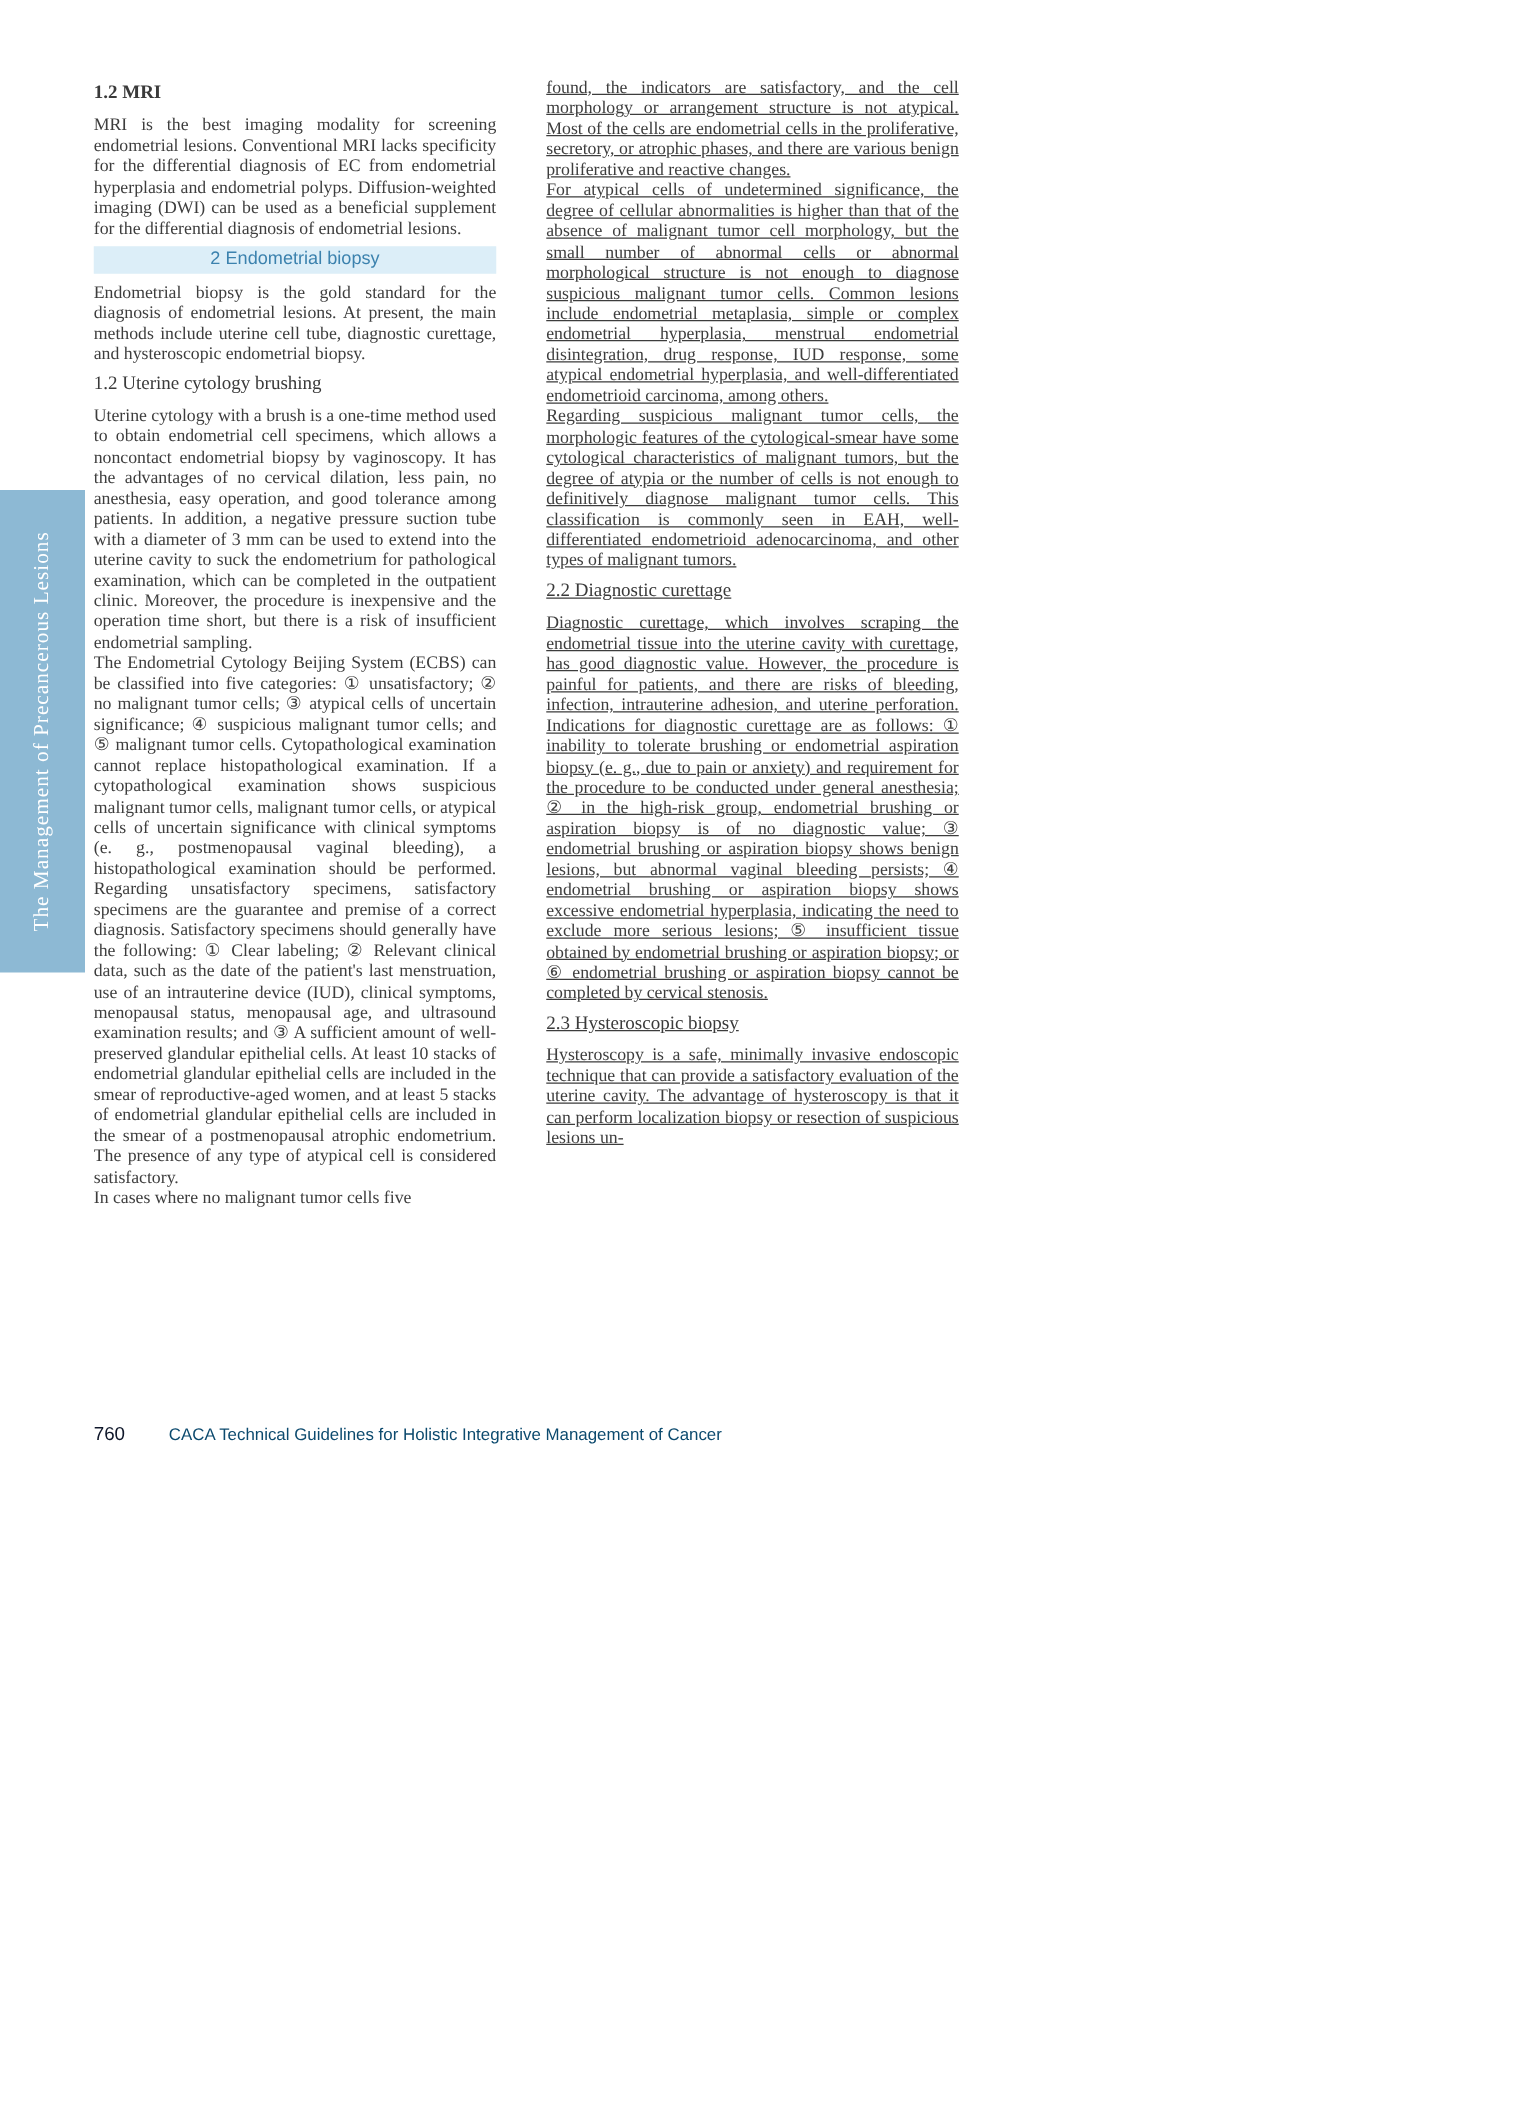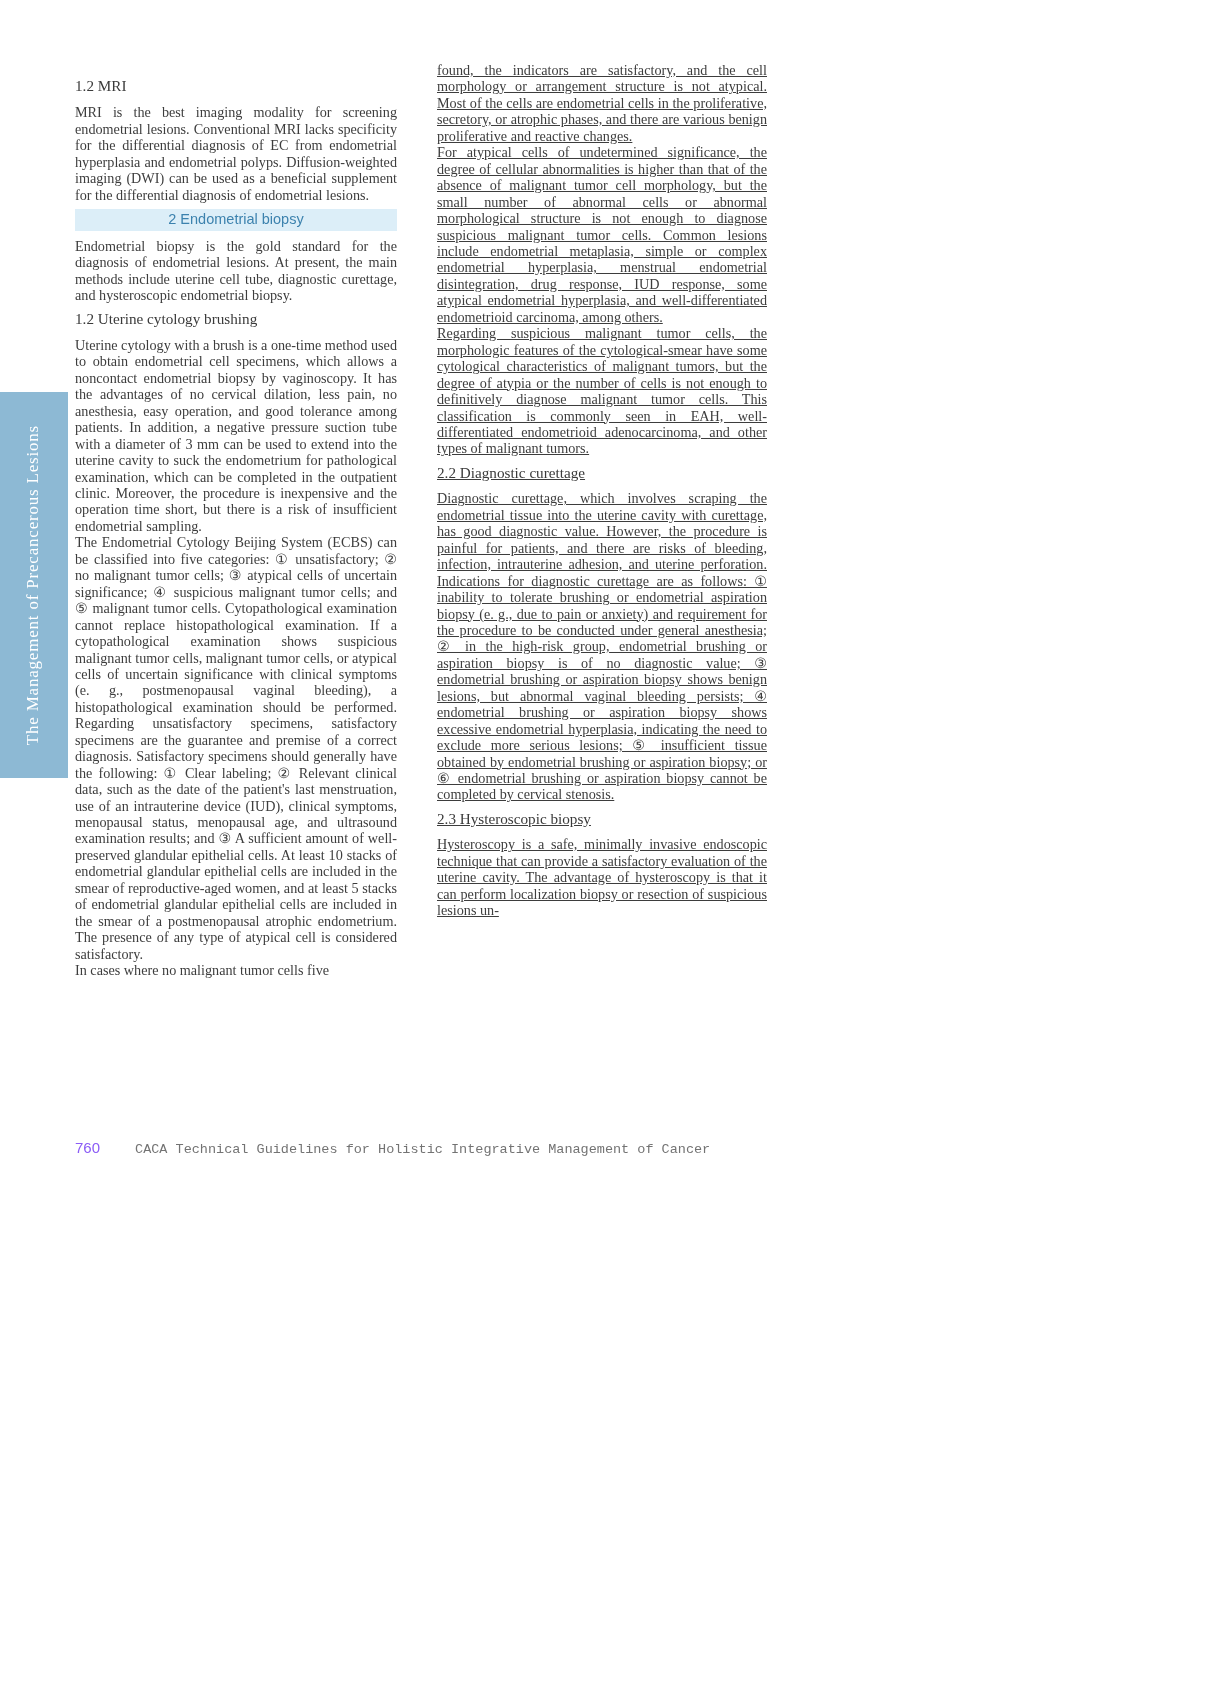--- a/index.html
+++ b/index.html
@@ -44,21 +44,21 @@
   }
   .col-left  { left: 75px;  width: 322px; }
   .col-right { left: 437px; width: 330px; text-decoration: underline; }
   .col p { margin: 0; }
   .subhead {
     font-size: 15.2px;
     text-align: left;
     margin: 8px 0 9px 0;
     color: #3a3a3a;
   }
-  .subhead.first { margin-top: 16px; margin-bottom: 10px; }
+  .subhead.first { margin-top: 4px; margin-bottom: 10px; font-weight: bold; }
   .band {
     background: #dceef8;
     color: #3c82ae;
     font-family: "Liberation Sans", sans-serif;
     font-weight: normal;
     font-size: 14.5px;
     text-align: center;
     padding: 2px 0 3px 0;
     margin: 6px 0 7px 0;
   }
@@ -66,27 +66,27 @@
   .footer {
     position: absolute;
     left: 75px;
     top: 1139px;
     white-space: nowrap;
     color: #4b4b4b;
   }
   .page-num {
     font-family: "Liberation Sans", sans-serif;
     font-size: 15px;
-    color: #8b5cf6;
+    color: #0f172a;
   }
   .footer-text {
-    font-family: Liberation Mono, monospace;
+    font-family: Liberation Sans, sans-serif;
     font-size: 13.5px;
     margin-left: 31px;
-    color: #737373;
+    color: #0c4a6e;
   }
 </style>
 </head>
 <body>
 
 <div class="page">
 
   <div class="sidebar-tab">
     <div class="sidebar-label">The Management of Precancerous Lesions</div>
   </div>

